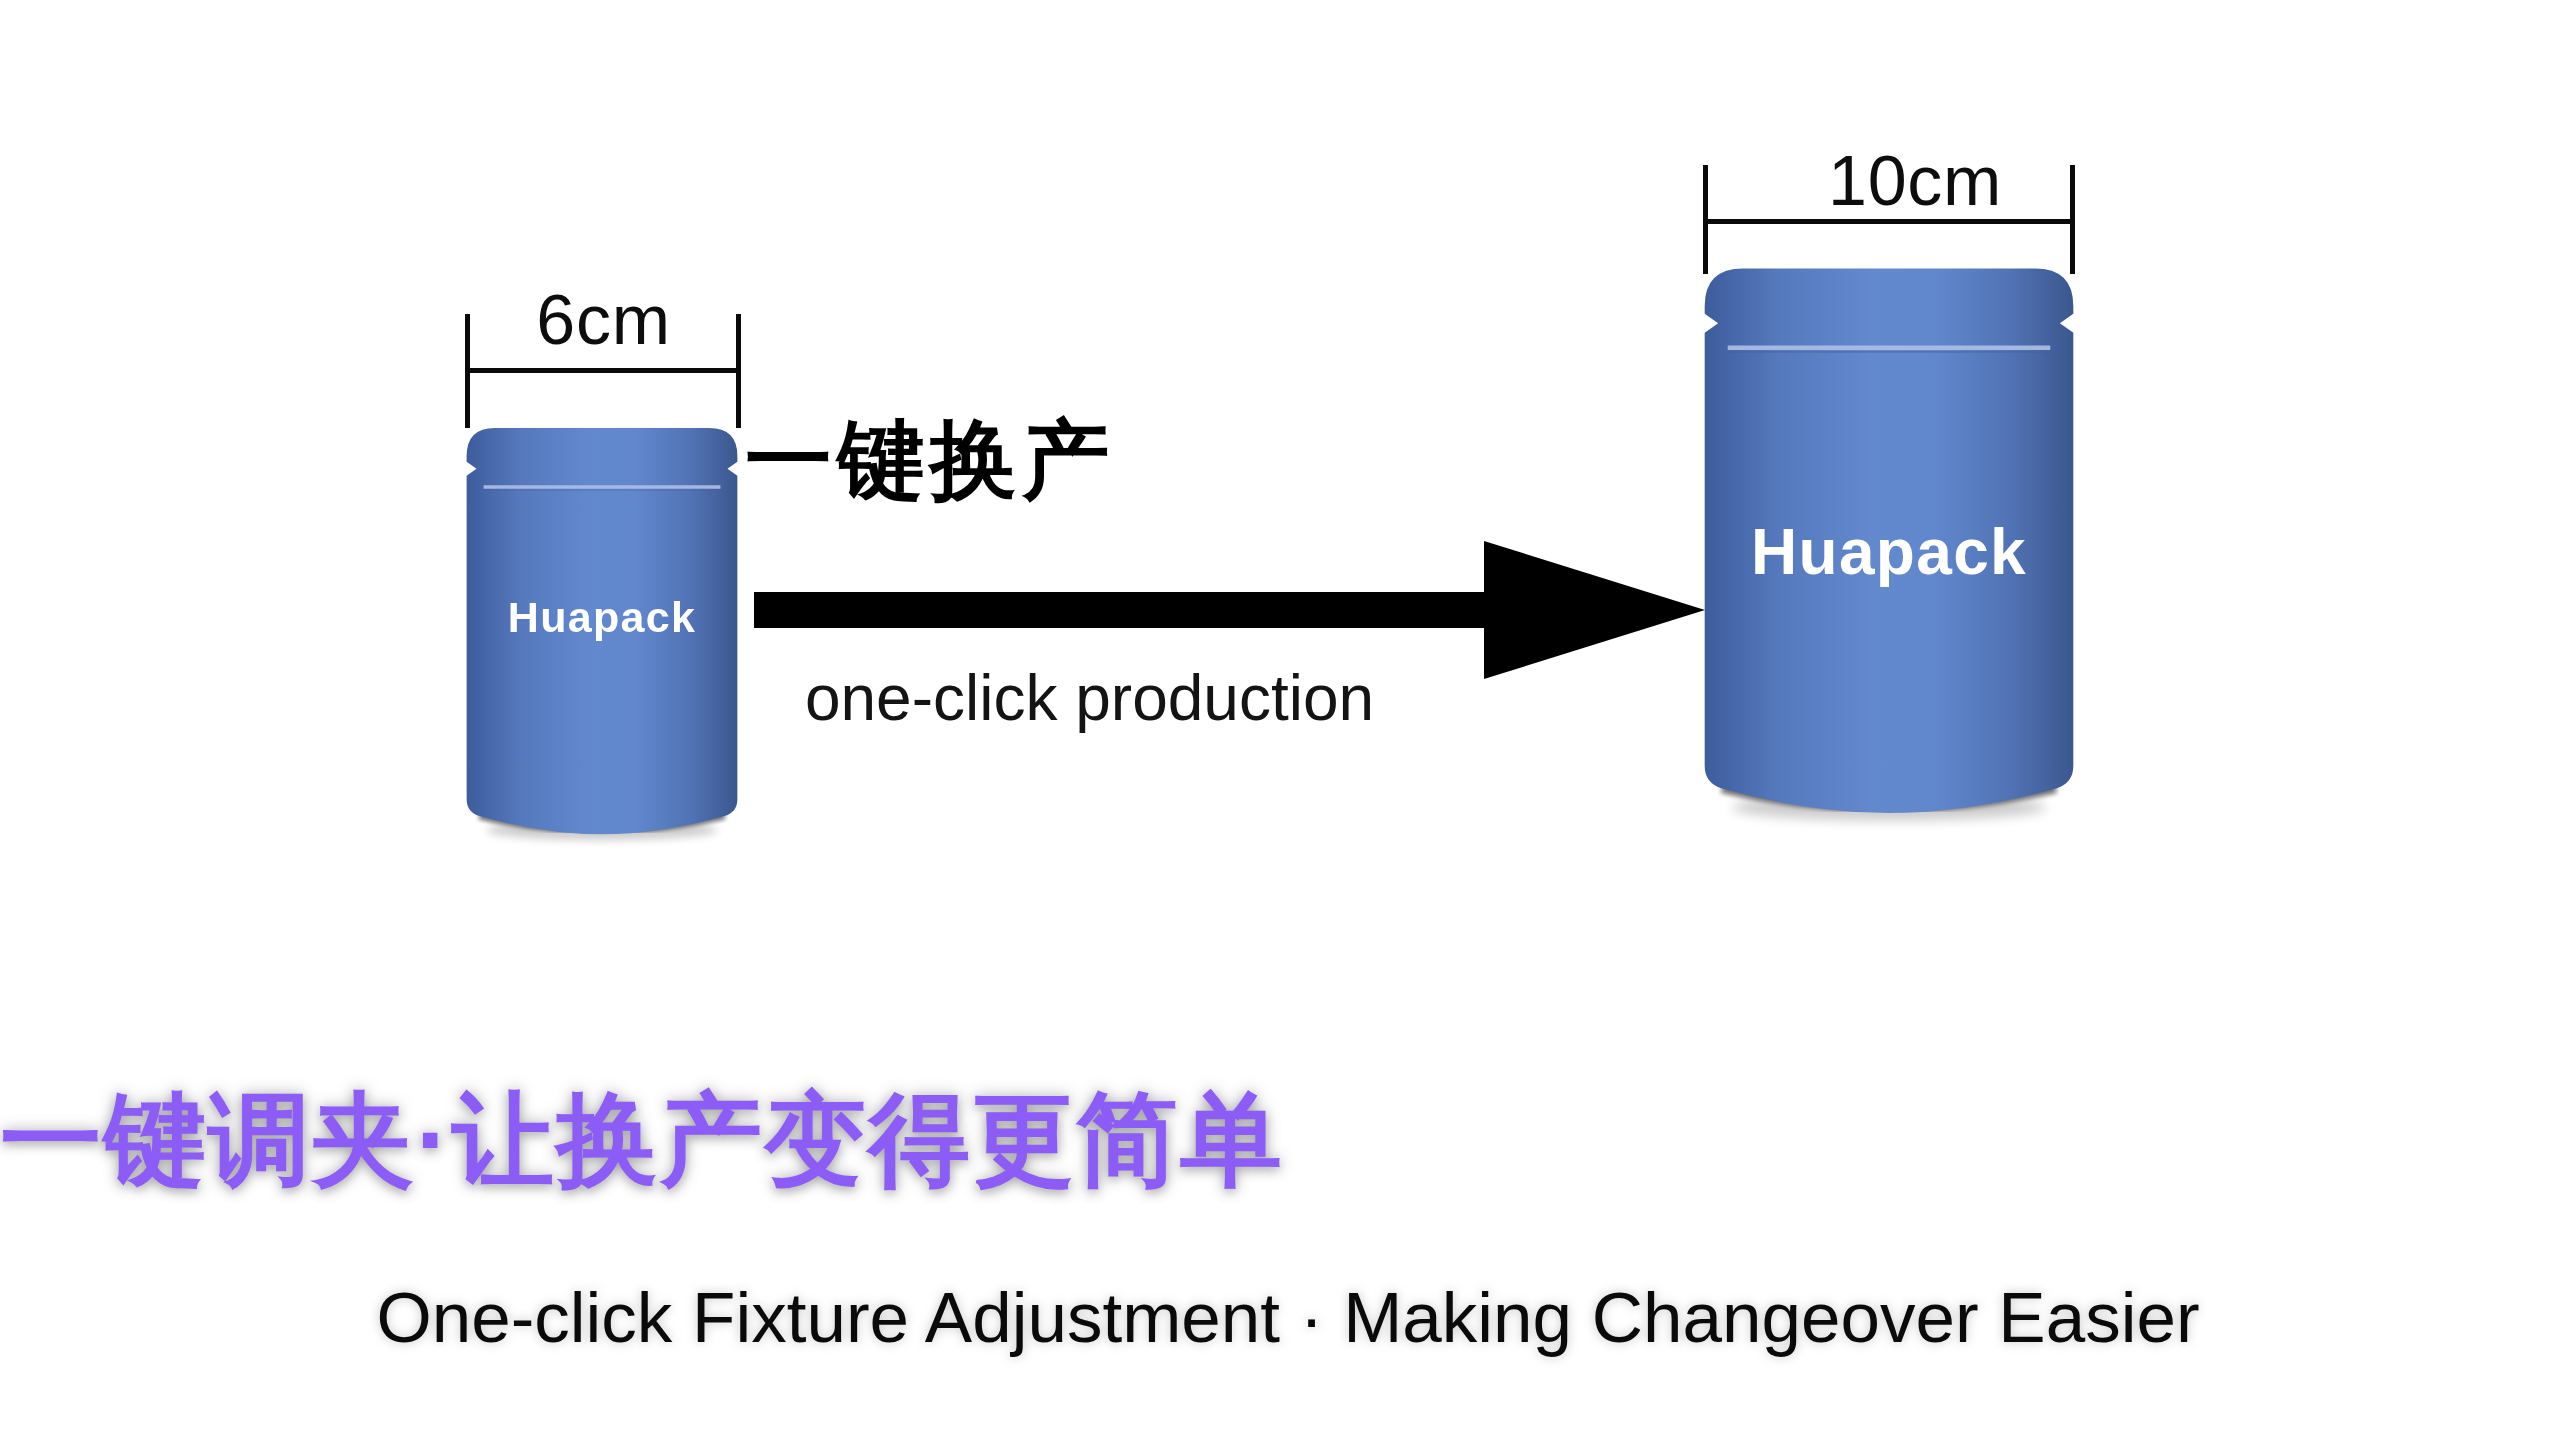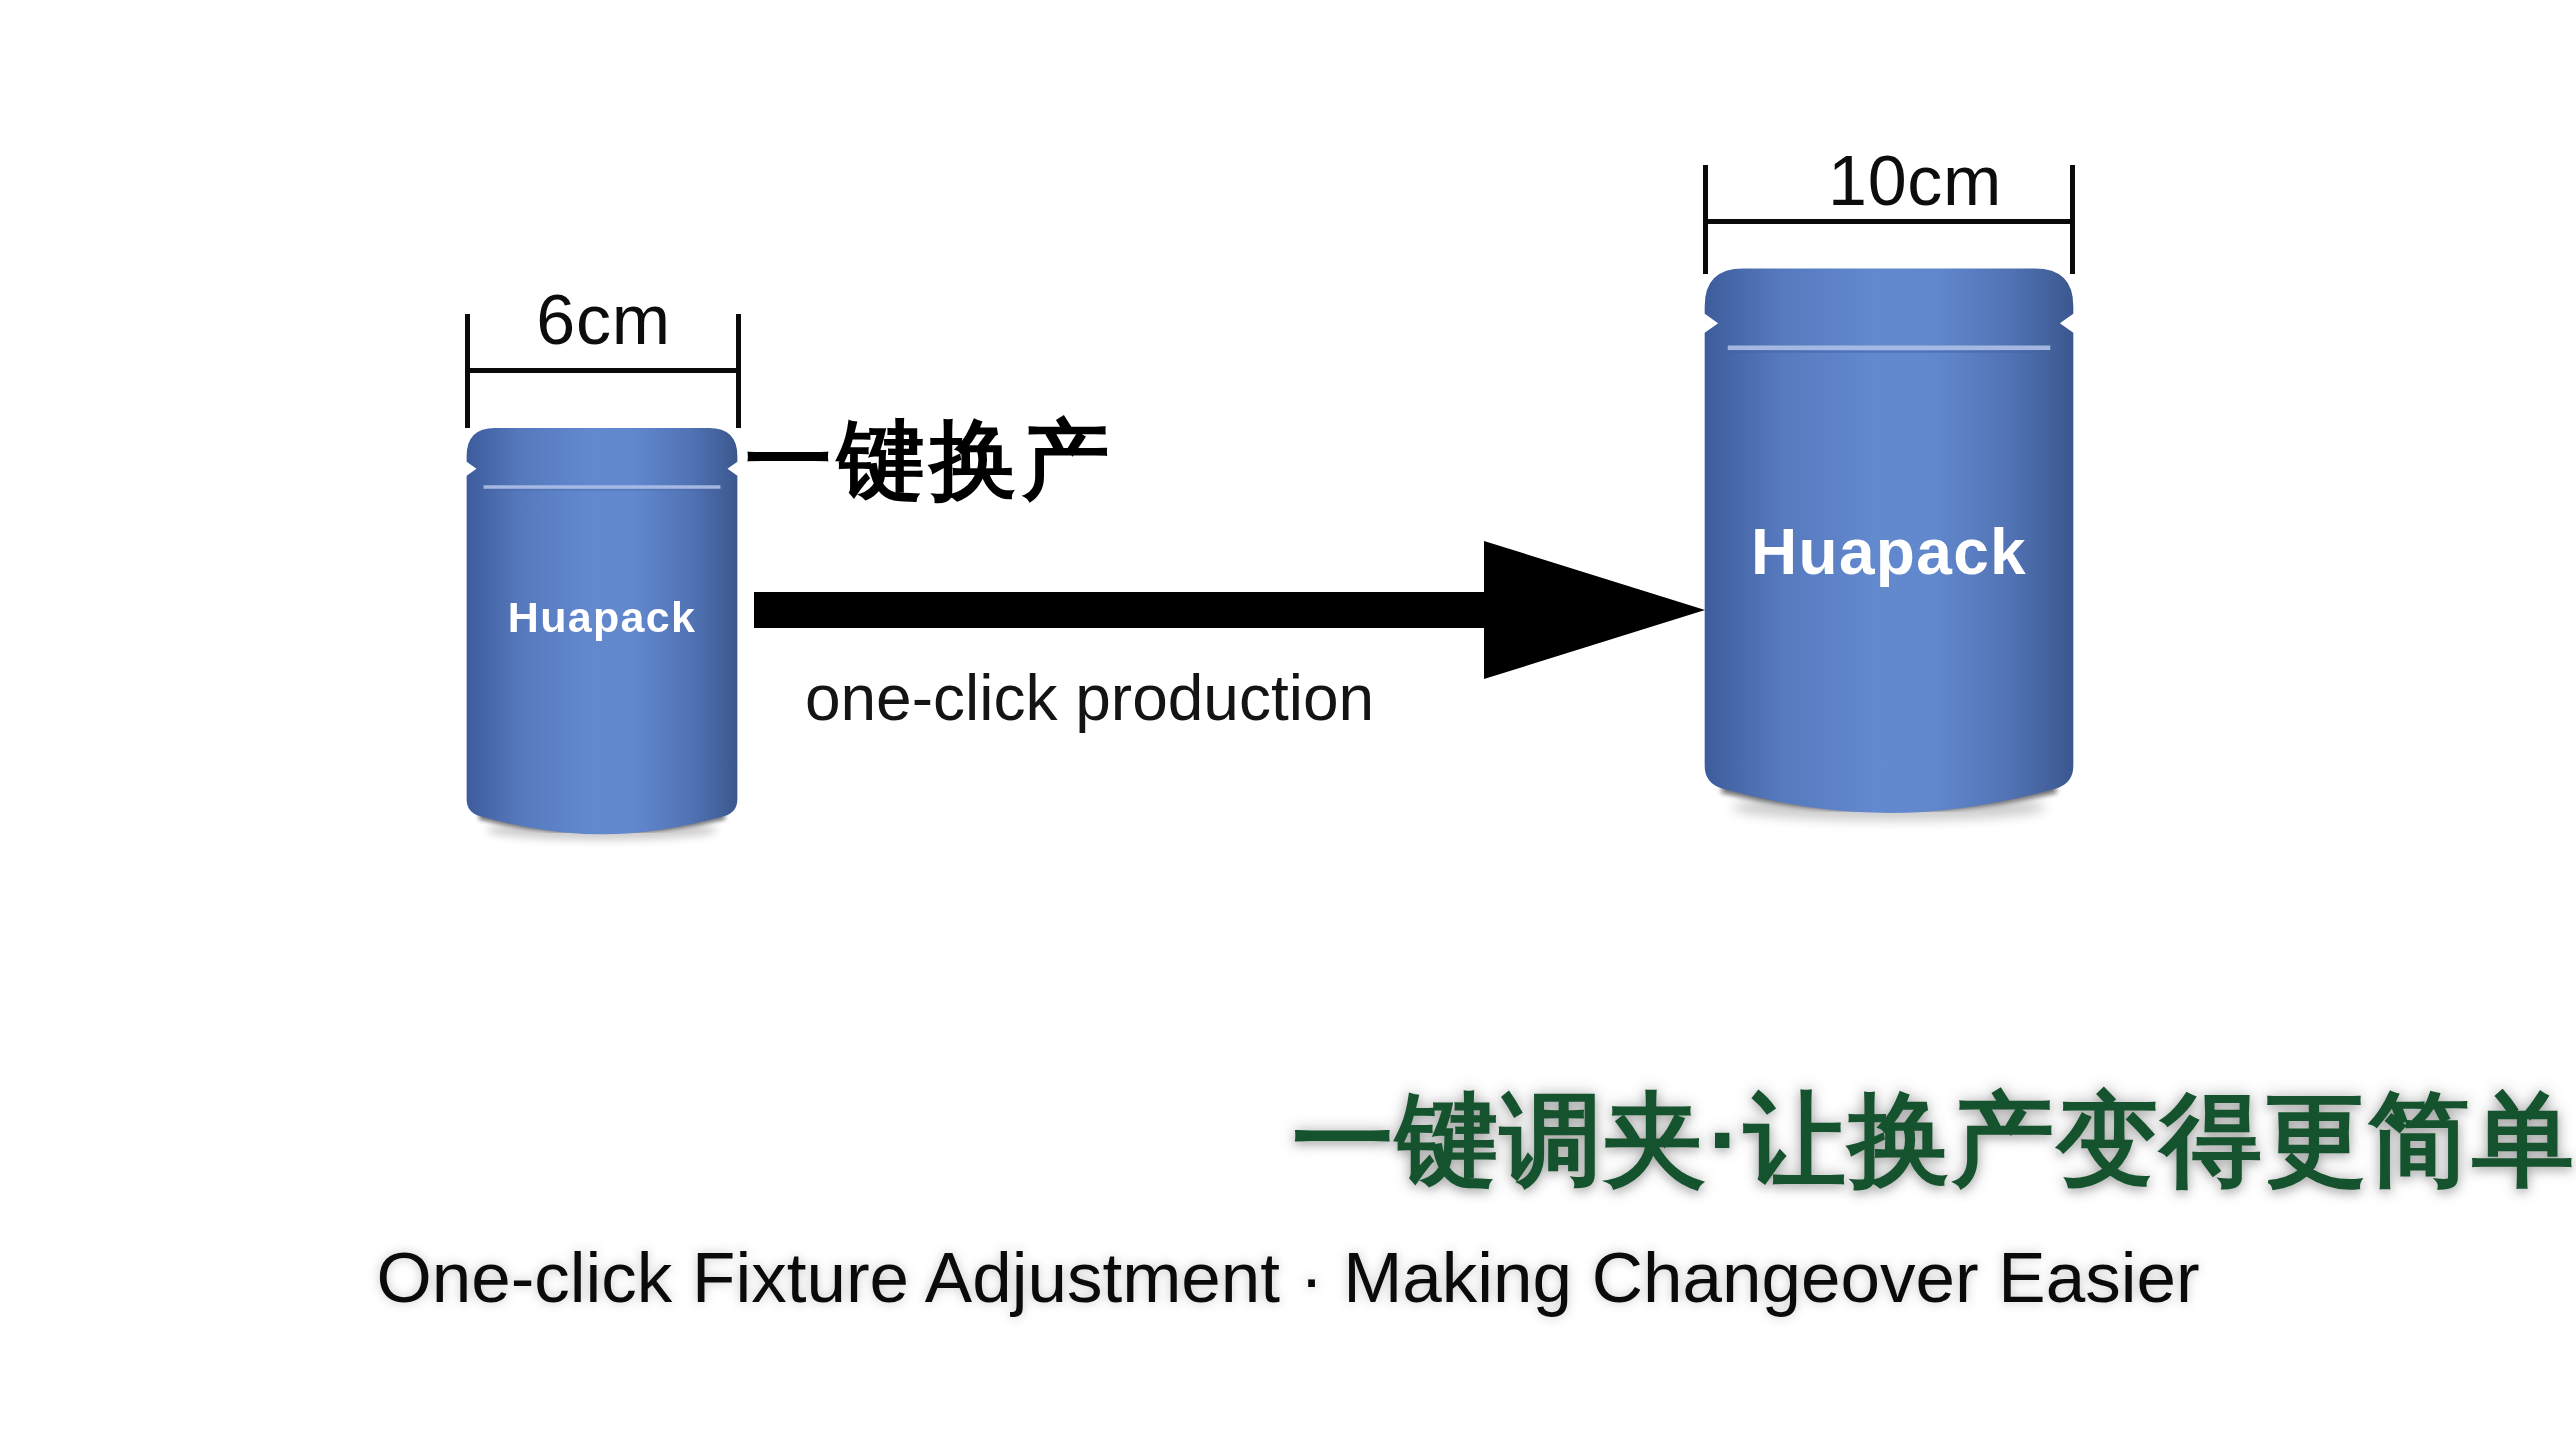--- a/index.html
+++ b/index.html
@@ -33,28 +33,29 @@
   .arrow-label-cn{
     position:absolute;text-align:left;color:#000000;
     font-size:87px;font-weight:900;letter-spacing:5.4px;
   }
   .arrow-label-en{
     position:absolute;text-align:center;color:#141414;
     font-size:64px;font-weight:400;line-height:1.34;
   }
   
   .headline-cn{
-    position:absolute;left:0;width:2576px;text-align:right;color:#14532d;
+    position:absolute;left:0;width:2576px;text-align:left;color:#8b5cf6;
     font-size:102px;font-weight:900;letter-spacing:2px;
     text-shadow:0 0 14.8px rgba(90,90,90,0.45), 0 4px 9.4px rgba(120,120,120,0.35);
   }
   .headline-en{
     position:absolute;left:0;width:2576px;text-align:center;color:#0a0a0a;
     font-size:71px;font-weight:400;letter-spacing:0px;
     text-shadow:0 0 10.7px rgba(110,110,110,0.40);
+    margin-top:40px;
   }
 </style>
 </head>
 <body>
 
 <svg width="0" height="0" style="position:absolute" aria-hidden="true">
   <defs>
     <linearGradient id="pouchGrad" x1="0" y1="0" x2="1" y2="0">
       <stop offset="0" stop-color="#3d5c9c"></stop>
       <stop offset="0.20" stop-color="#5679bd"></stop>

